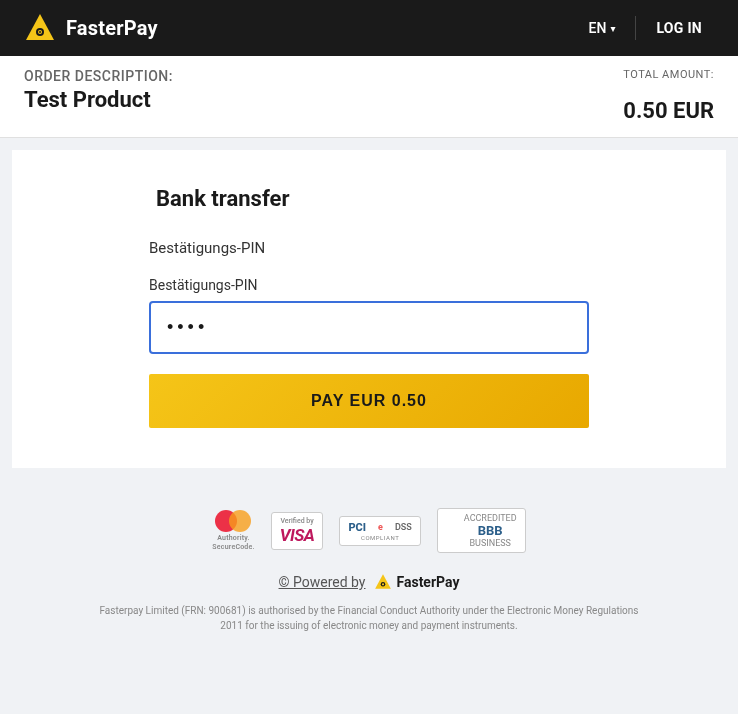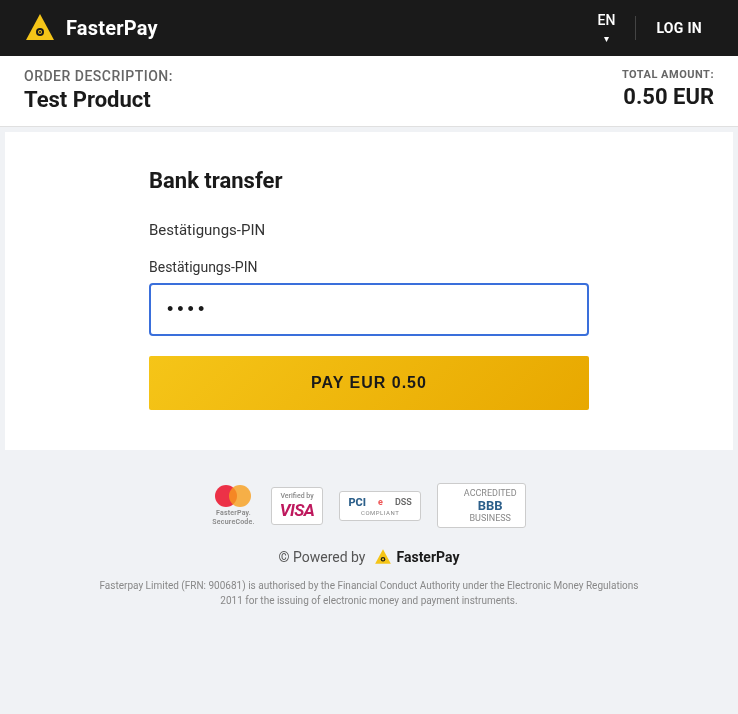--- a/index.html
+++ b/index.html
@@ -41,21 +41,20 @@
     }
     .lang-selector {
       display: flex;
       align-items: center;
       gap: 4px;
       color: #ffffff;
       font-size: 14px;
       font-weight: 500;
       cursor: pointer;
       padding: 8px 12px;
-      flex-direction: column;
     }
     .lang-chevron {
       font-size: 10px;
       margin-top: 1px;
     }
     .header-divider {
       width: 1px;
       height: 24px;
       background: #444;
       margin: 0 8px;
@@ -87,36 +86,36 @@
       margin-bottom: 3px;
     }
     .order-value {
       font-size: 22px;
       font-weight: 700;
       color: #1a1a1a;
     }
     .amount-label {
       font-size: 11px;
       color: #666;
-      font-weight: 700;
+      font-weight: 400;
       letter-spacing: 0.5px;
       text-transform: uppercase;
-      margin-bottom: 3px;
+      margin-bottom: 17px;
     }
     .amount-value {
       font-size: 22px;
       font-weight: 700;
       color: #1a1a1a;
       text-align: right;
     }
 
     
     .main-content {
       background: #ffffff;
-      margin: 5px;
+      margin: 12px;
       padding: 36px 24px 40px 24px;
       display: flex;
       flex-direction: column;
       align-items: center;
     }
 
     .section-title {
       font-size: 22px;
       font-weight: 700;
       color: #1a1a1a;
@@ -304,20 +303,21 @@
     .legal-text {
       font-size: 10px;
       color: #888;
       text-align: center;
       max-width: 560px;
       line-height: 1.5;
     }
 
     .copyright-symbol {
       margin-right: 0;
+      text-decoration: underline;
     }
   </style>
 </head>
 <body>
 
 <header class="header">
   <div class="logo-area">
     <svg class="logo-icon" viewBox="0 0 32 32" fill="none" xmlns="http://www.w3.org/2000/svg">
       <polygon points="16,2 30,28 2,28" fill="#f5c518"></polygon>
       <circle cx="16" cy="20" r="4" fill="#1a1a1a"></circle>
@@ -359,21 +359,21 @@
 
 <div class="footer">
   <div class="trust-badges">
 
     <div class="mc-badge badge">
       <div class="mc-circles">
         <div class="mc-circle-left"></div>
         <div class="mc-circle-right"></div>
       </div>
       <div class="mc-text">
-        <span>FasterPay.</span><br>
+        <span>Authority.</span><br>
         <span>SecureCode.</span>
       </div>
     </div>
 
     <div class="visa-badge badge">
       <div class="verified-text">Verified by</div>
       <div class="visa-text">VISA</div>
     </div>
 
     <div class="pci-badge badge">

